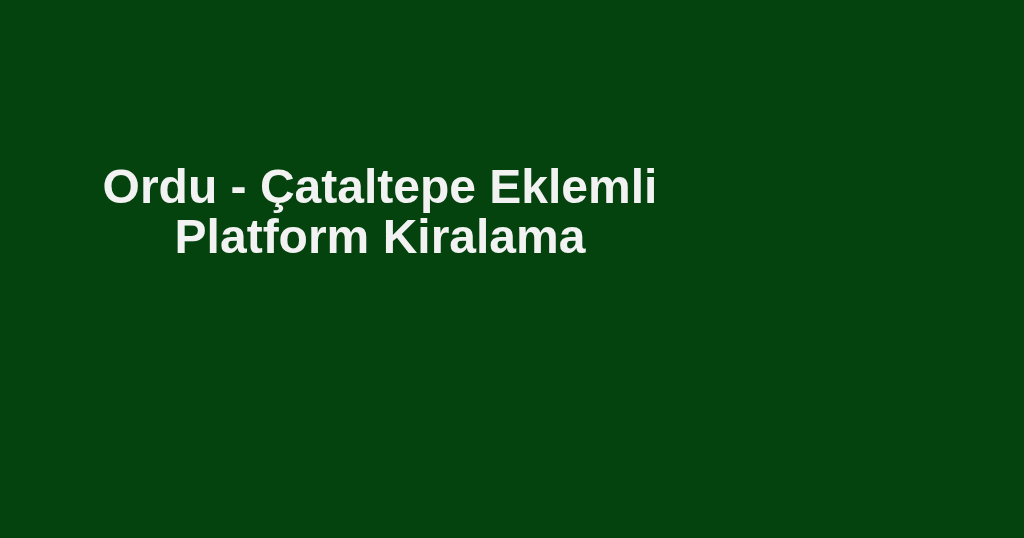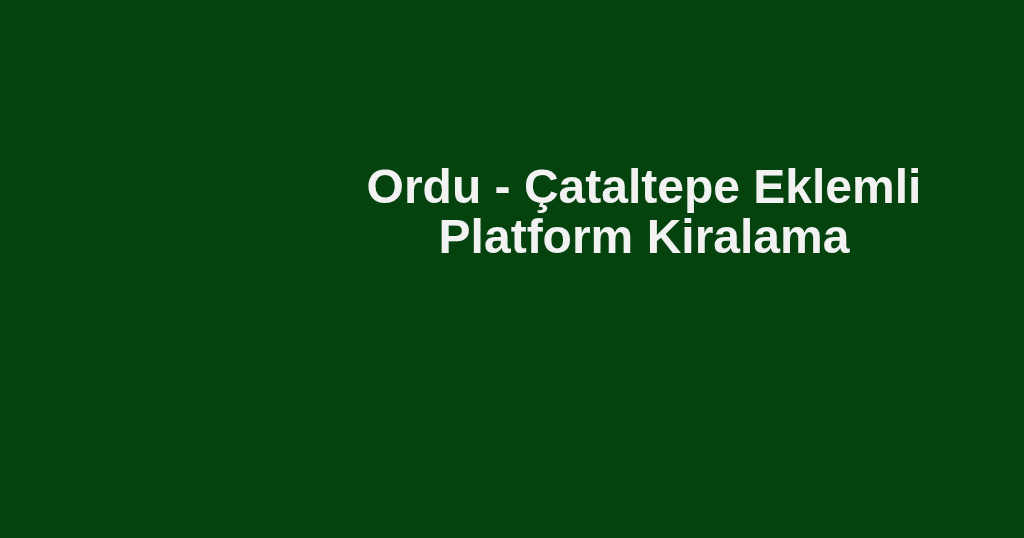--- a/index.html
+++ b/index.html
@@ -17,21 +17,21 @@
   }
 
   #share-card {
     position: relative;
     box-sizing: border-box;
     width: 1024px;
     height: 424px;
     background-color: #04420e;
     display: flex;
     align-items: center;
-    justify-content: flex-end;
+    justify-content: flex-start;
     text-align: center;
   }
 
   #headline-block {
     width: 760px;
     padding: 0 12px;
     box-sizing: border-box;
   }
 
   #headline {

